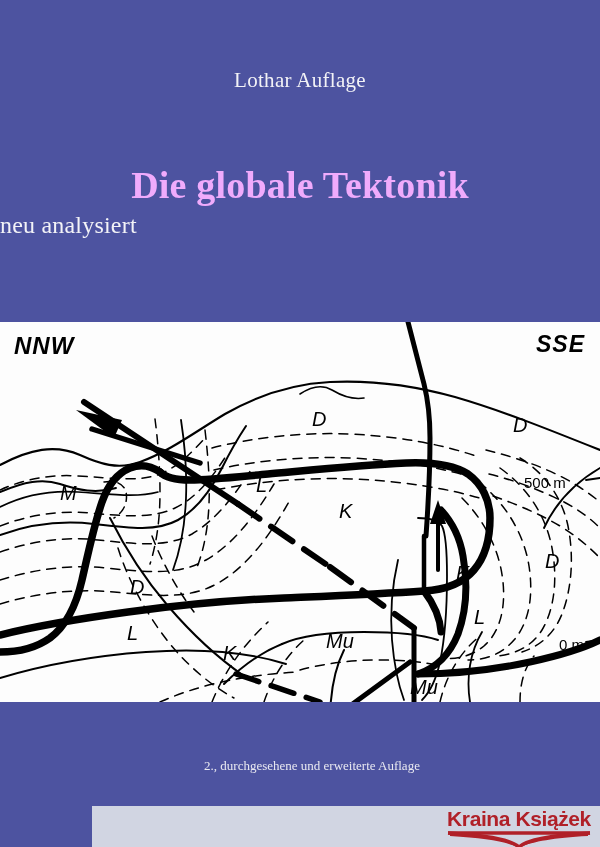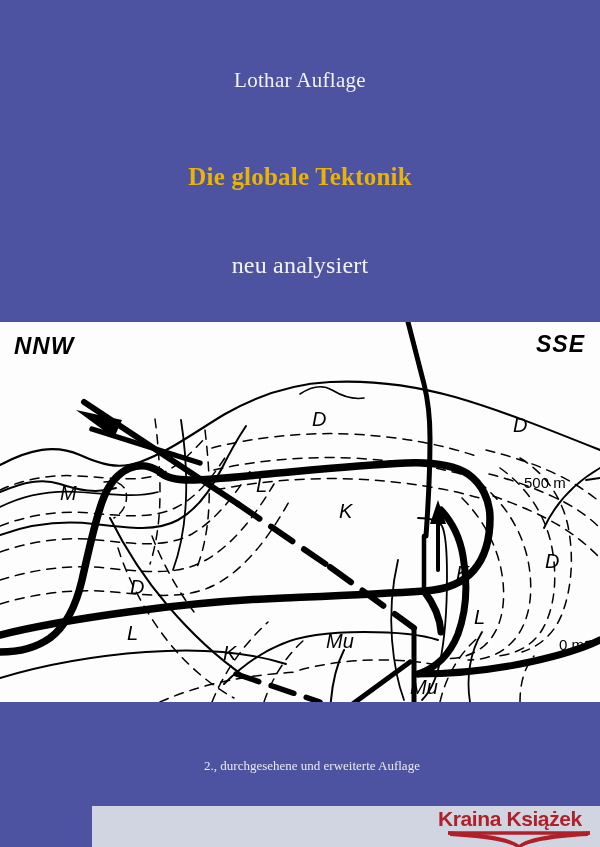--- a/index.html
+++ b/index.html
@@ -24,35 +24,34 @@
     color: #f2f2f6;
     font-size: 21px;
     letter-spacing: 0.3px;
   }
   #title {
     position: absolute;
     top: 163px;
     left: 0;
     width: 600px;
     text-align: center;
-    color: #eab308;
-    font-size: 25px;
+    color: #f0abfc;
+    font-size: 38px;
     font-weight: bold;
     letter-spacing: 0.2px;
   }
   #subtitle {
     position: absolute;
     top: 212px;
     left: 0;
     width: 600px;
-    text-align: center;
+    text-align: left;
     color: #f3f3f7;
     font-size: 24px;
     letter-spacing: 0.2px;
-    margin-top: 40px;
   }
   #edition {
     position: absolute;
     top: 758px;
     left: 12px;
     width: 600px;
     text-align: center;
     color: #e9e9f1;
     font-size: 13px;
   }
@@ -81,20 +80,21 @@
     left: 438px;
     top: 806px;
     width: 162px;
     height: 41px;
   }
   .wm-text {
     position: absolute;
     left: 0;
     top: 1px;
     width: 162px;
+    text-align: center;
     color: #b02028;
     font-family: "Liberation Sans", "DejaVu Sans", sans-serif;
     font-size: 21px;
     font-weight: bold;
     letter-spacing: -0.4px;
   }
 </style>
 </head>
 <body>
 

